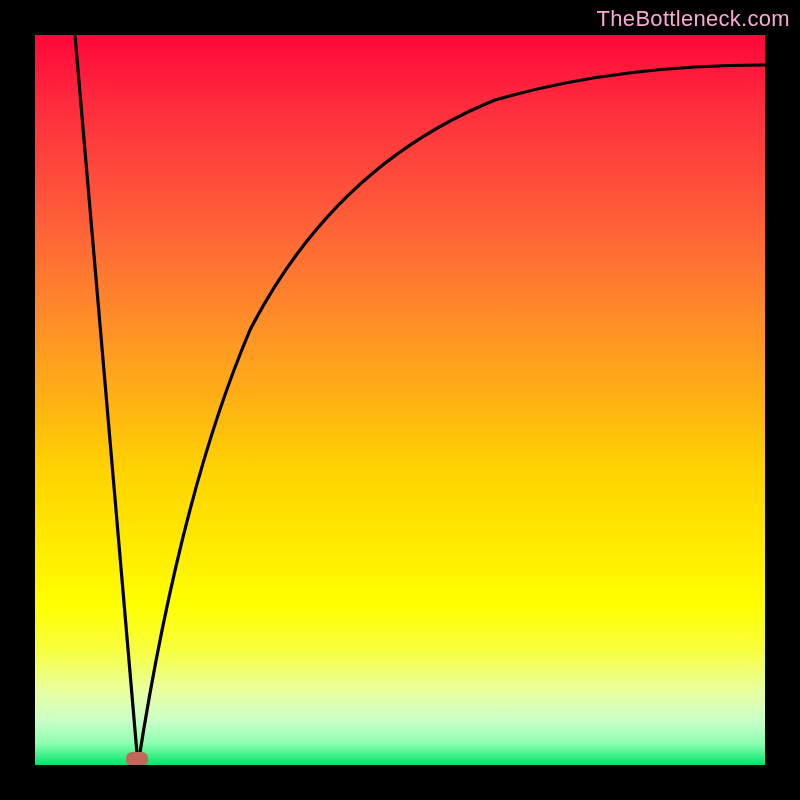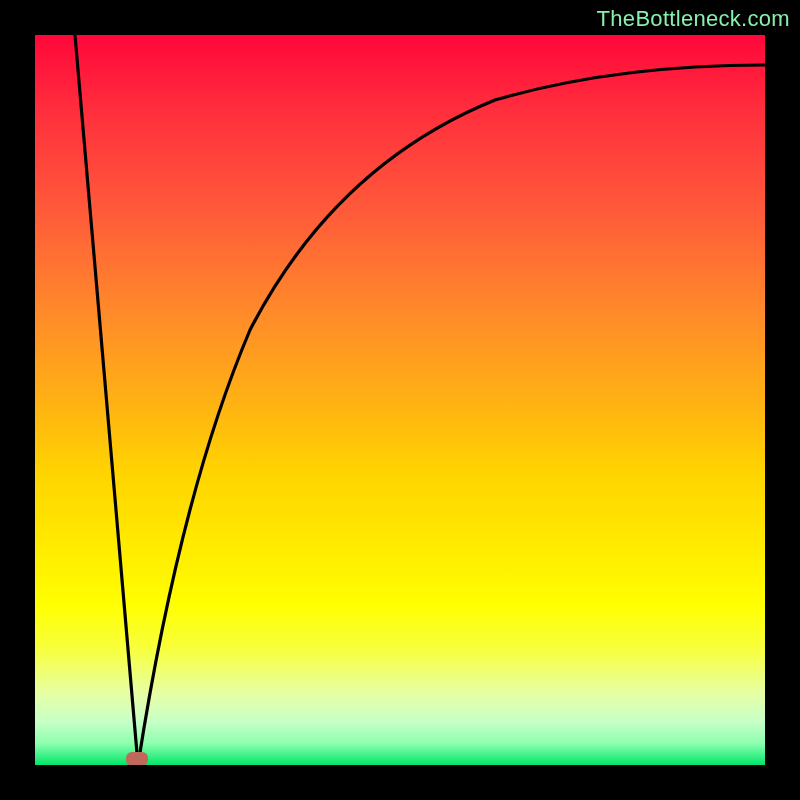--- a/index.html
+++ b/index.html
@@ -65,21 +65,21 @@
     height: 14px;
     border-radius: 6px;
     background: #c0695a;
     left: 91px;    
     bottom: -1px;  
   }
   .watermark {
     position: absolute;
     right: 10px;
     top: 6px;
-    color: #86efac;
+    color: #f9a8d4;
     font-size: 22px;
     font-weight: 500;
     letter-spacing: 0.3px;
     user-select: none;
     white-space: nowrap;
   }
 </style>
 </head>
 <body>
 

